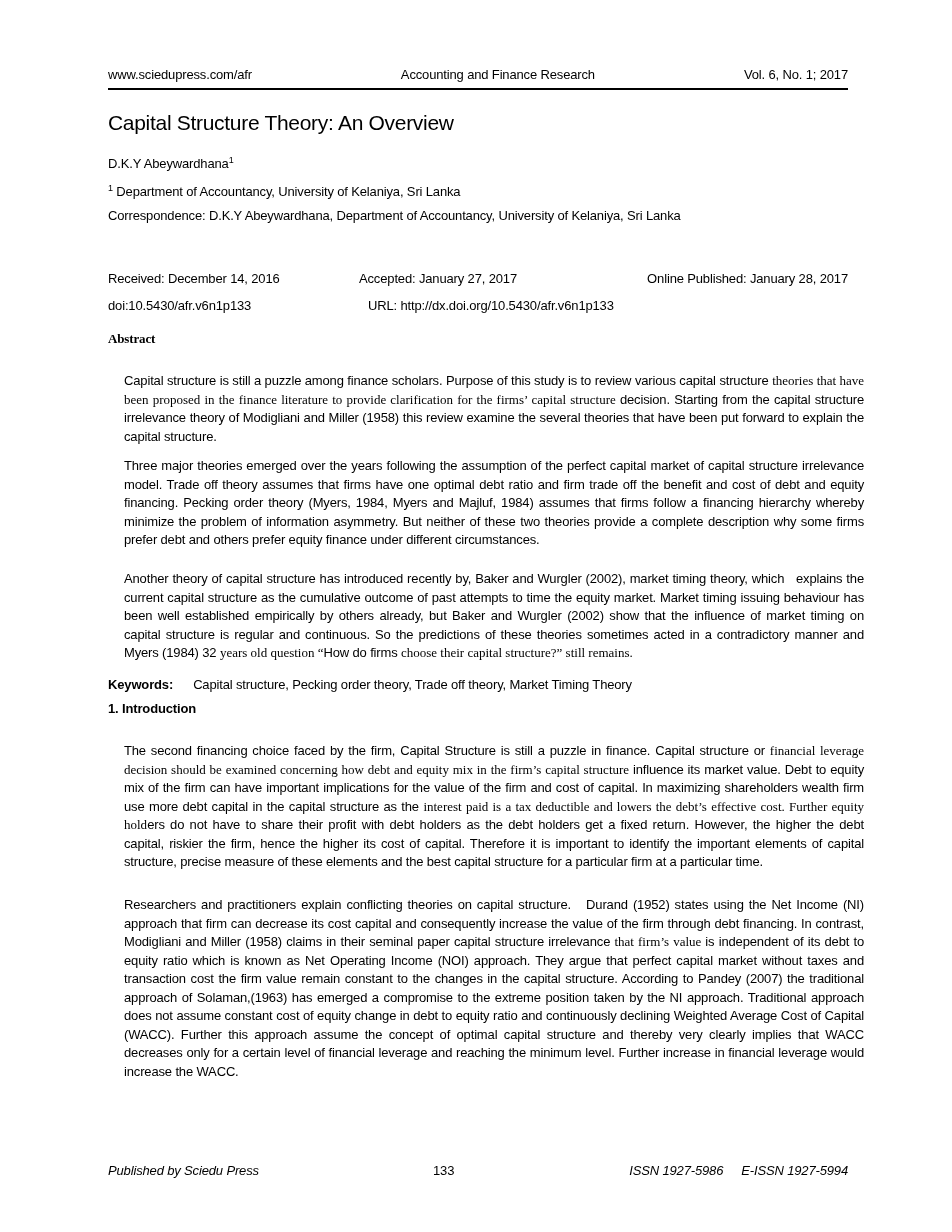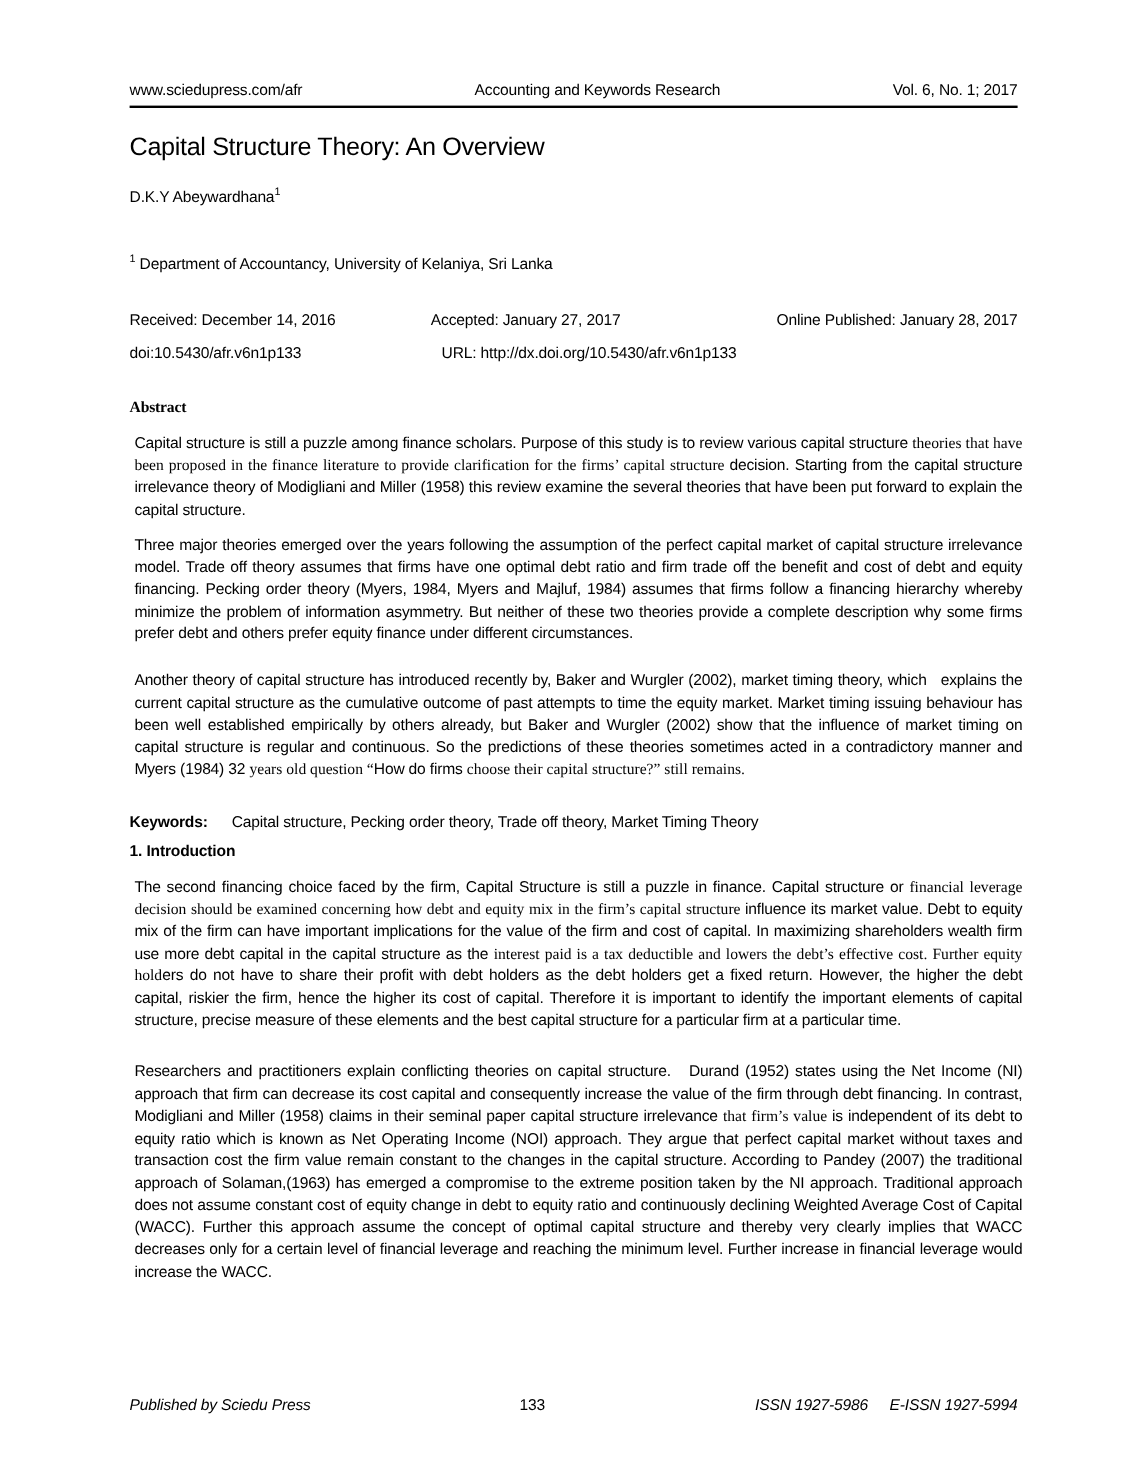--- a/index.html
+++ b/index.html
@@ -14,36 +14,36 @@
     font-size: 13px;
     letter-spacing: -0.15px;
     overflow: hidden;
     border-radius: 22px;
   }
   .abs { position: absolute; left: 108px; width: 740px; }
   .serif { font-family: "Liberation Serif", serif; letter-spacing: 0; }
   .italic { font-style: italic; }
   .bold { font-weight: bold; }
   .center { text-align: left; }
-  p.body { margin: 4px; text-align: justify; line-height: 18.5px; }
+  p.body { margin: 16px; text-align: justify; line-height: 18.5px; }
   .header-row {
     top: 67px;
     display: flex;
     justify-content: space-between;
     align-items: flex-end;
     padding-bottom: 6px;
     border-bottom: 2px solid #000;
     line-height: 15px;
   }
   .paper-title { top: 108px; font-size: 21px; letter-spacing: -0.3px; line-height: 30px; }
   .author-line { top: 155px; line-height: 18px; }
-  .affil-line { top: 183px; line-height: 18px; margin-top: 28px; }
+  .affil-line { top: 183px; line-height: 18px; }
   .corr-line { top: 207px; line-height: 18px; }
   sup.s { font-size: 9px; vertical-align: super; line-height: 0; }
-  .meta-row { height: 18px; line-height: 18px; }
+  .meta-row { height: 18px; line-height: 18px; margin-top: 12px; }
   .meta-row .col-mid { position: absolute; left: 251px; top: 0; text-align: right; }
   .meta-row .col-mid-url { position: absolute; left: 260px; top: 0; }
   .meta-row .col-right { position: absolute; right: 0; top: 0; }
   .row-received { top: 258px; }
   .row-doi { top: 285px; }
   .abstract-heading { top: 330px; line-height: 18px; font-family: Liberation Serif, serif; }
   .abs-p1 { top: 356px; }
   .abs-p2 { top: 441px; }
   .abs-p3 { top: 554px; }
   .keywords-line { top: 676px; line-height: 18px; }
@@ -55,30 +55,31 @@
   .footer-page { position: absolute; left: 325px; top: 0; }
   .footer-right { position: absolute; right: 0; top: 0; display: flex; gap: 18px; }
 </style>
 </head>
 <body>
 
 <div class="page">
 
   <div class="abs header-row">
     <span>www.sciedupress.com/afr</span>
-    <span>Accounting and Keywords Research</span>
+    <span>Accounting and Finance Research</span>
     <span>Vol. 6, No. 1; 2017</span>
   </div>
 
   <div class="abs center paper-title">Capital Structure Theory: An Overview</div>
 
   <div class="abs center author-line"><span>D.K.Y Abeywardhana</span><sup class="s">1</sup></div>
 
   <div class="abs affil-line"><sup class="s">1</sup> <span>Department of Accountancy, University of Kelaniya, Sri Lanka</span></div>
 
+  <div class="abs corr-line">Correspondence: D.K.Y Abeywardhana, Department of Accountancy, University of Kelaniya, Sri Lanka</div>
 
   <div class="abs meta-row row-received">
     <span>Received: December 14, 2016</span>
     <span class="col-mid">Accepted: January 27, 2017</span>
     <span class="col-right">Online Published: January 28, 2017</span>
   </div>
 
   <div class="abs meta-row row-doi">
     <span>doi:10.5430/afr.v6n1p133</span>
     <span class="col-mid-url">URL: http://dx.doi.org/10.5430/afr.v6n1p133</span>

